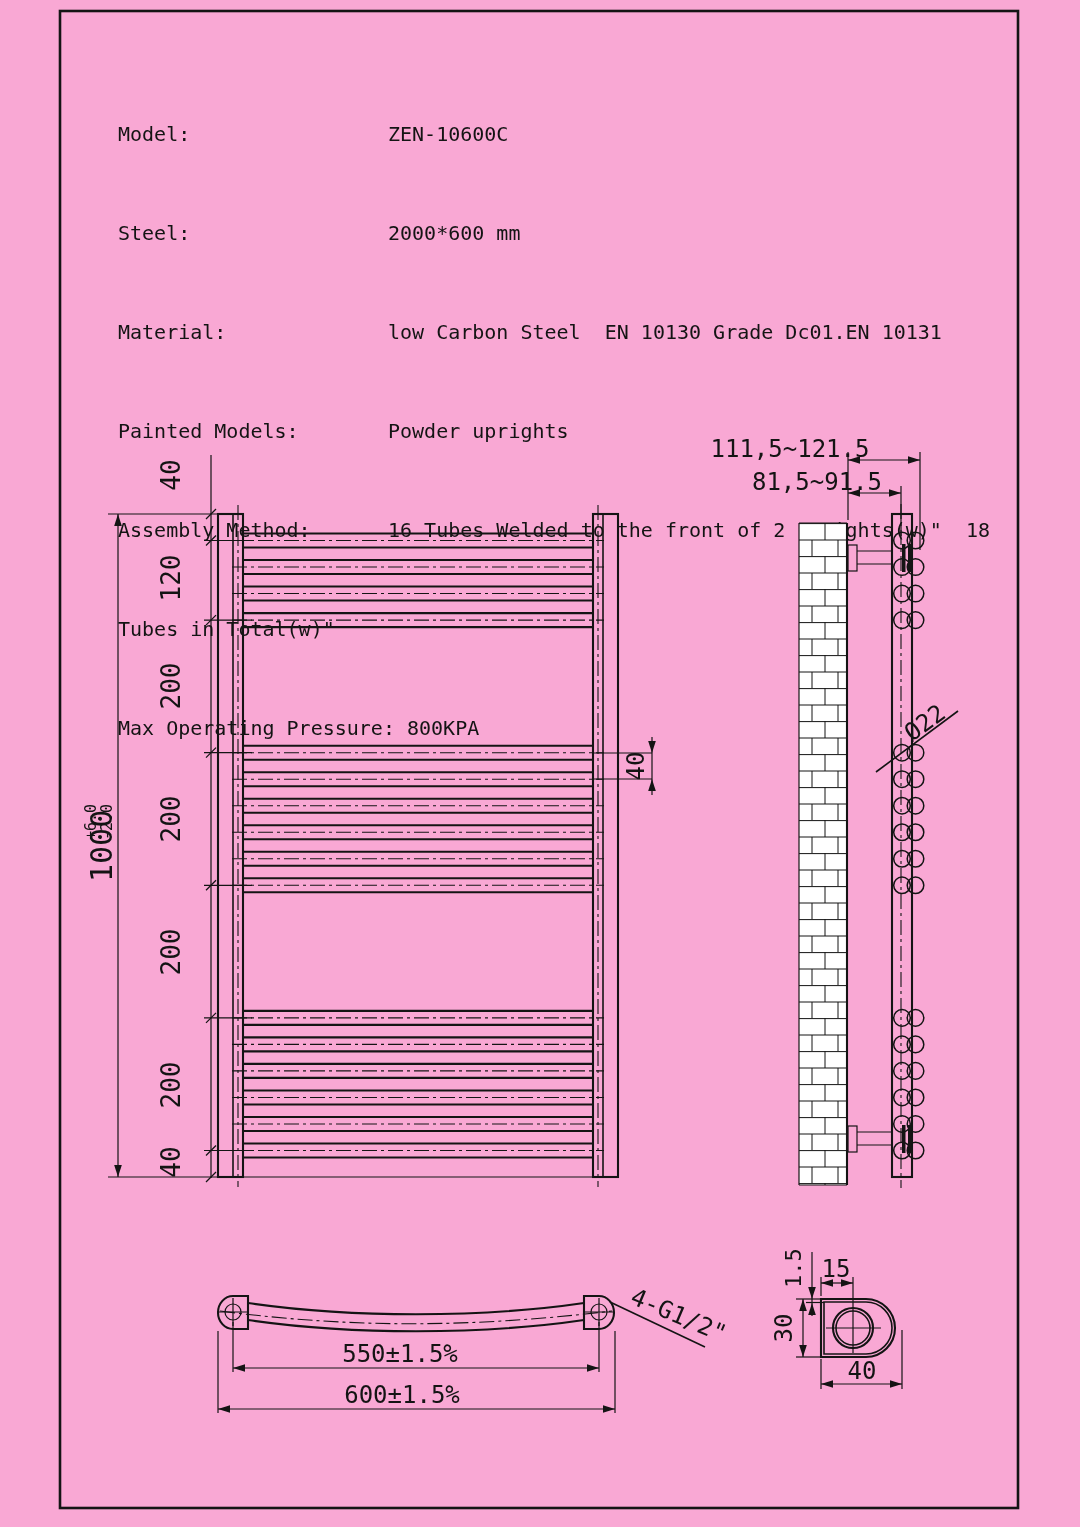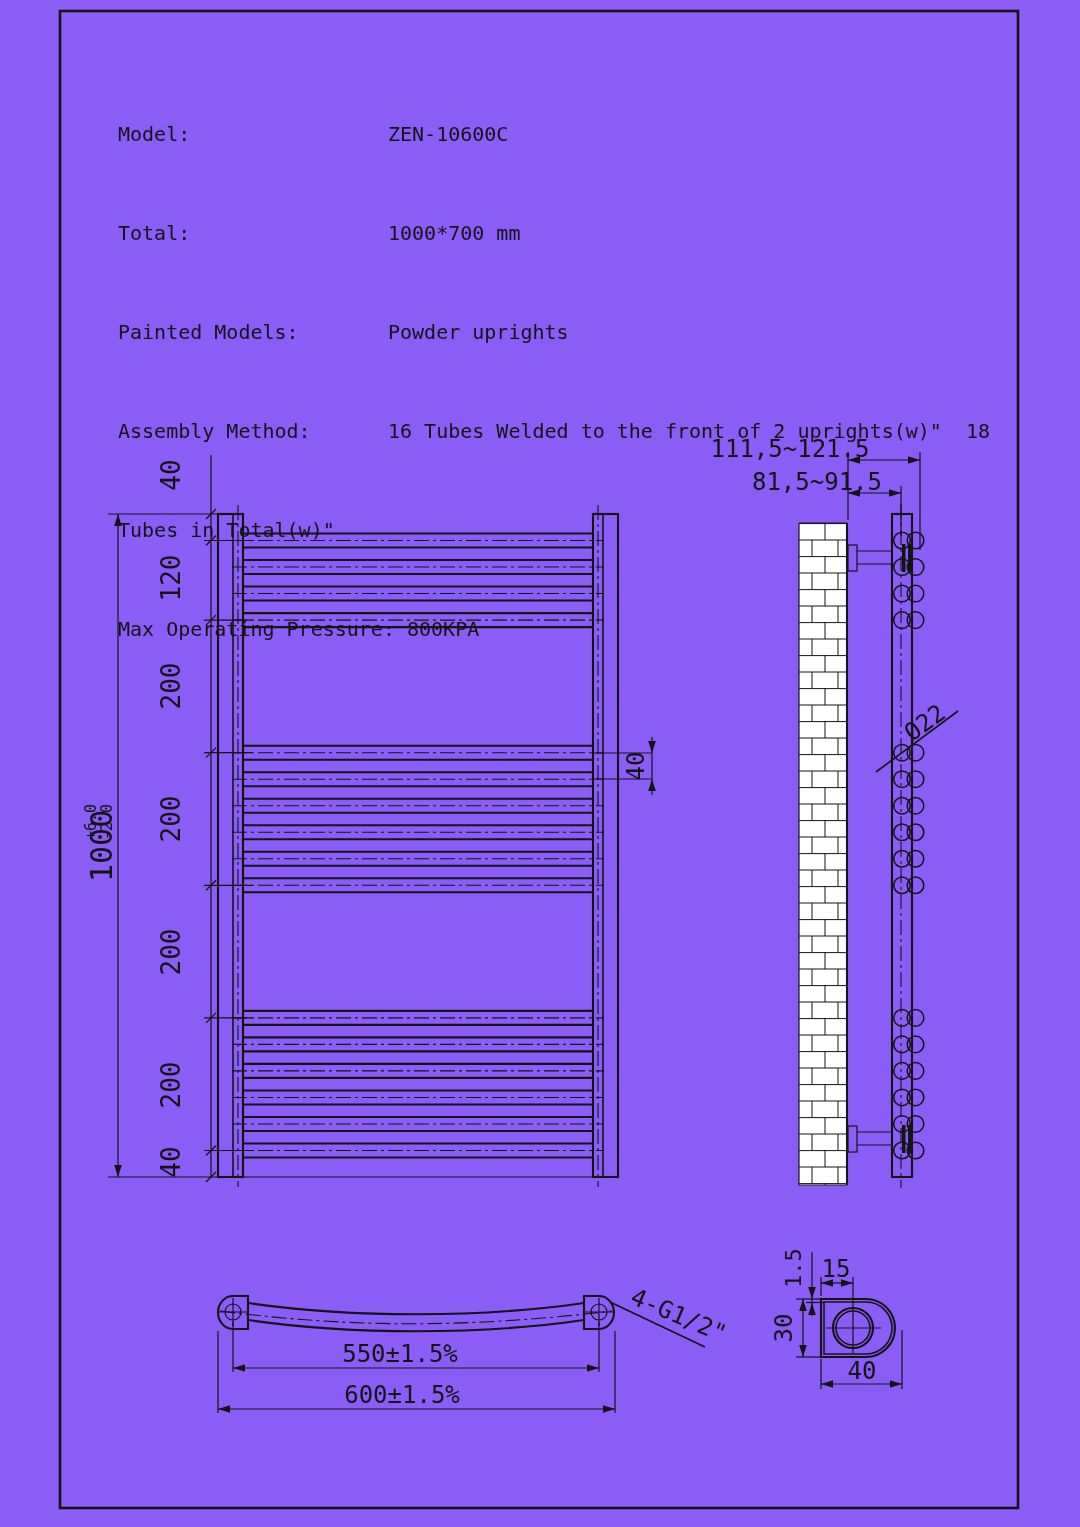--- a/index.html
+++ b/index.html
@@ -1,17 +1,17 @@
 <!DOCTYPE html>
 <html><head>
 <meta charset="utf-8">
 <style>
   html,body{margin:0;padding:0;background:#ffffff;}
   body{width:1080px;height:1527px;position:relative;font-family:"DejaVu Sans Mono",monospace;color:#141414;}
-  .page{position:absolute;inset:0;background:#8b5cf6;}
+  .page{position:absolute;inset:0;background:#f9a8d4;}
   .titleblock{position:absolute;left:118px;top:52px;font-size:20px;line-height:33px;white-space:pre;}
   .trow .lbl{display:inline-block;width:270px;}
   svg{position:absolute;left:0;top:0;}
   svg text{font-family:"DejaVu Sans Mono",monospace;fill:#141414;}
   .ol{stroke:#141414;stroke-width:2.1;fill:none;}
   .tl{stroke:#141414;stroke-width:1.2;fill:none;}
   .ml{stroke:#141414;stroke-width:1.6;fill:none;}
   .cl{stroke:#141414;stroke-width:1.1;fill:none;stroke-dasharray:15 4 3 4;}
   .fillb{fill:#141414;stroke:none;}
   .t26{font-size:26px;}
@@ -20,21 +20,22 @@
   .t15{font-size:15px;}
   .t22{font-size:22px;}
 </style>
 </head>
 <body>
 
 <div class="page">
 
   <div class="titleblock">
     <div class="trow"><span class="lbl">Model:</span><span>ZEN-10600C</span></div>
-    <div class="trow"><span class="lbl">Total:</span><span>1000*700 mm</span></div>
+    <div class="trow"><span class="lbl">Steel:</span><span>2000*600 mm</span></div>
+    <div class="trow"><span class="lbl">Material:</span><span>low Carbon Steel  EN 10130 Grade Dc01.EN 10131</span></div>
     <div class="trow"><span class="lbl">Painted Models:</span><span>Powder uprights</span></div>
     <div class="trow"><span class="lbl">Assembly Method:</span><span>16 Tubes Welded to the front of 2 uprights(w)"  18</span></div>
     <div class="trow">Tubes in Total(w)"</div>
     <div class="trow">Max Operating Pressure: 800KPA</div>
   </div>
 
   <svg width="1080" height="1527" viewBox="0 0 1080 1527">
     <defs>
       <pattern id="brick" x="799" y="523" width="52" height="33" patternUnits="userSpaceOnUse">
         <rect width="52" height="33" fill="#ffffff"></rect>

